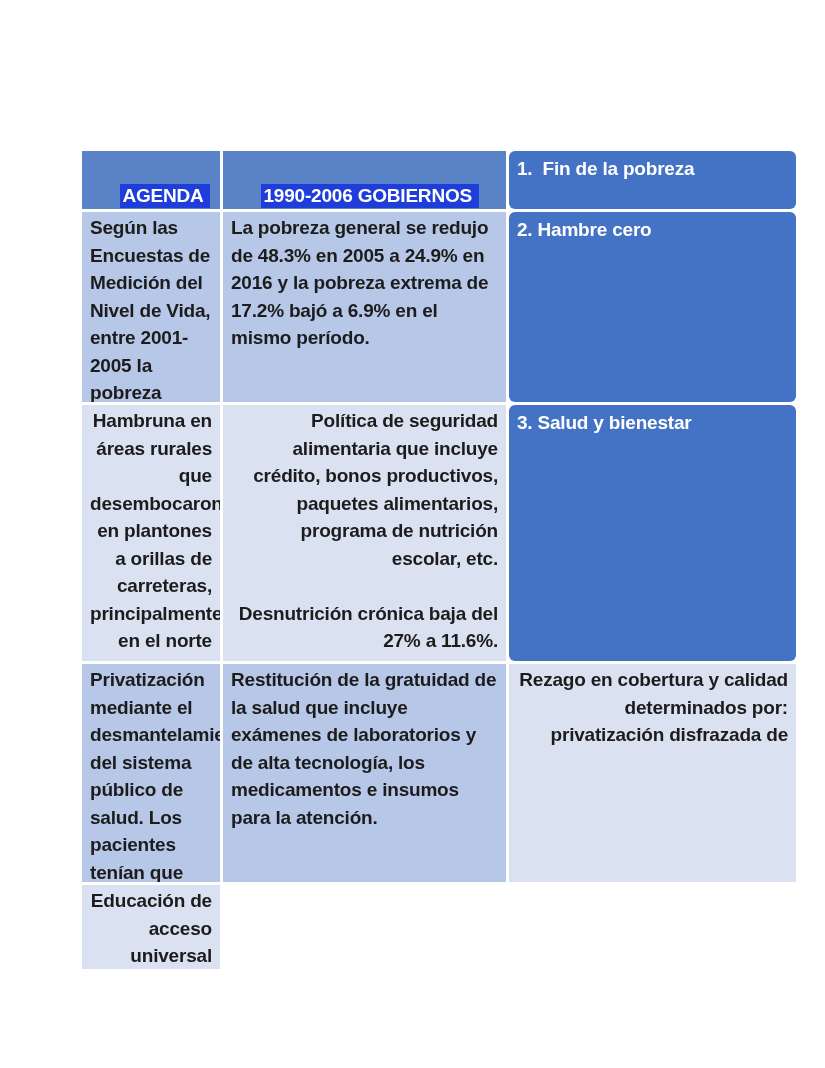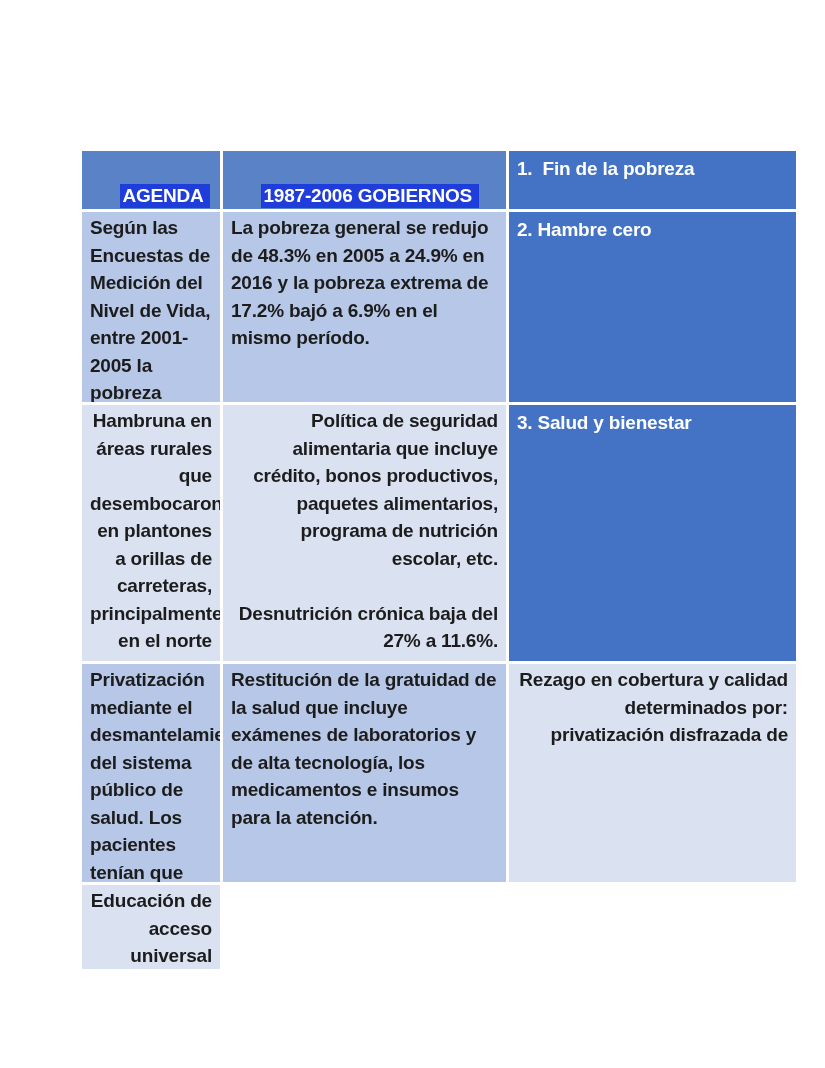--- a/index.html
+++ b/index.html
@@ -40,20 +40,21 @@
     padding-top: 3px;
   }
   .hl {
     background: var(--highlight, #1e3ddb);
     padding: 1px 2px 2px 2px;
   }
   .label {
     background: var(--label-bg, #4472c4);
     color: var(--text-light, #ffffff);
     padding-top: 4px;
+    border-radius: 6px;
   }
   .band-a {
     background: var(--band-a, #b6c7e7);
     color: var(--text-dark, #1c1c1c);
   }
   .band-b {
     background: var(--band-b, #dae2f2);
     color: var(--text-dark, #1c1c1c);
     text-align: right;
   }
@@ -62,21 +63,21 @@
 <body>
 
 <div class="page">
   <div class="cmp-table">
 
     <div class="cell head">
       <span class="hl">AGENDA </span><br>
       
     </div>
     <div class="cell head">
-      <span class="hl">1987-2006 GOBIERNOS </span><br>
+      <span class="hl">1990-2006 GOBIERNOS </span><br>
       
     </div>
 
     <div class="cell label">1.  Fin de la pobreza</div>
     <div class="cell band-a">Según las Encuestas de Medición del Nivel de Vida, entre 2001-2005 la pobreza general aumentó de 45.8% a 48.3% y la pobreza extrema pasó de 15.1% a 17.2%.</div>
     <div class="cell band-a">La pobreza general se redujo de 48.3% en 2005 a 24.9% en 2016 y la pobreza extrema de 17.2% bajó a 6.9% en el mismo período.</div>
 
     <div class="cell label">2. Hambre cero</div>
     <div class="cell band-b">Hambruna en áreas rurales que desembocaron en plantones a orillas de carreteras, principalmente en el norte del país. Desnutrición crónica del 27%.</div>
     <div class="cell band-b">Política de seguridad alimentaria que incluye crédito, bonos productivos, paquetes alimentarios, programa de nutrición escolar, etc.

